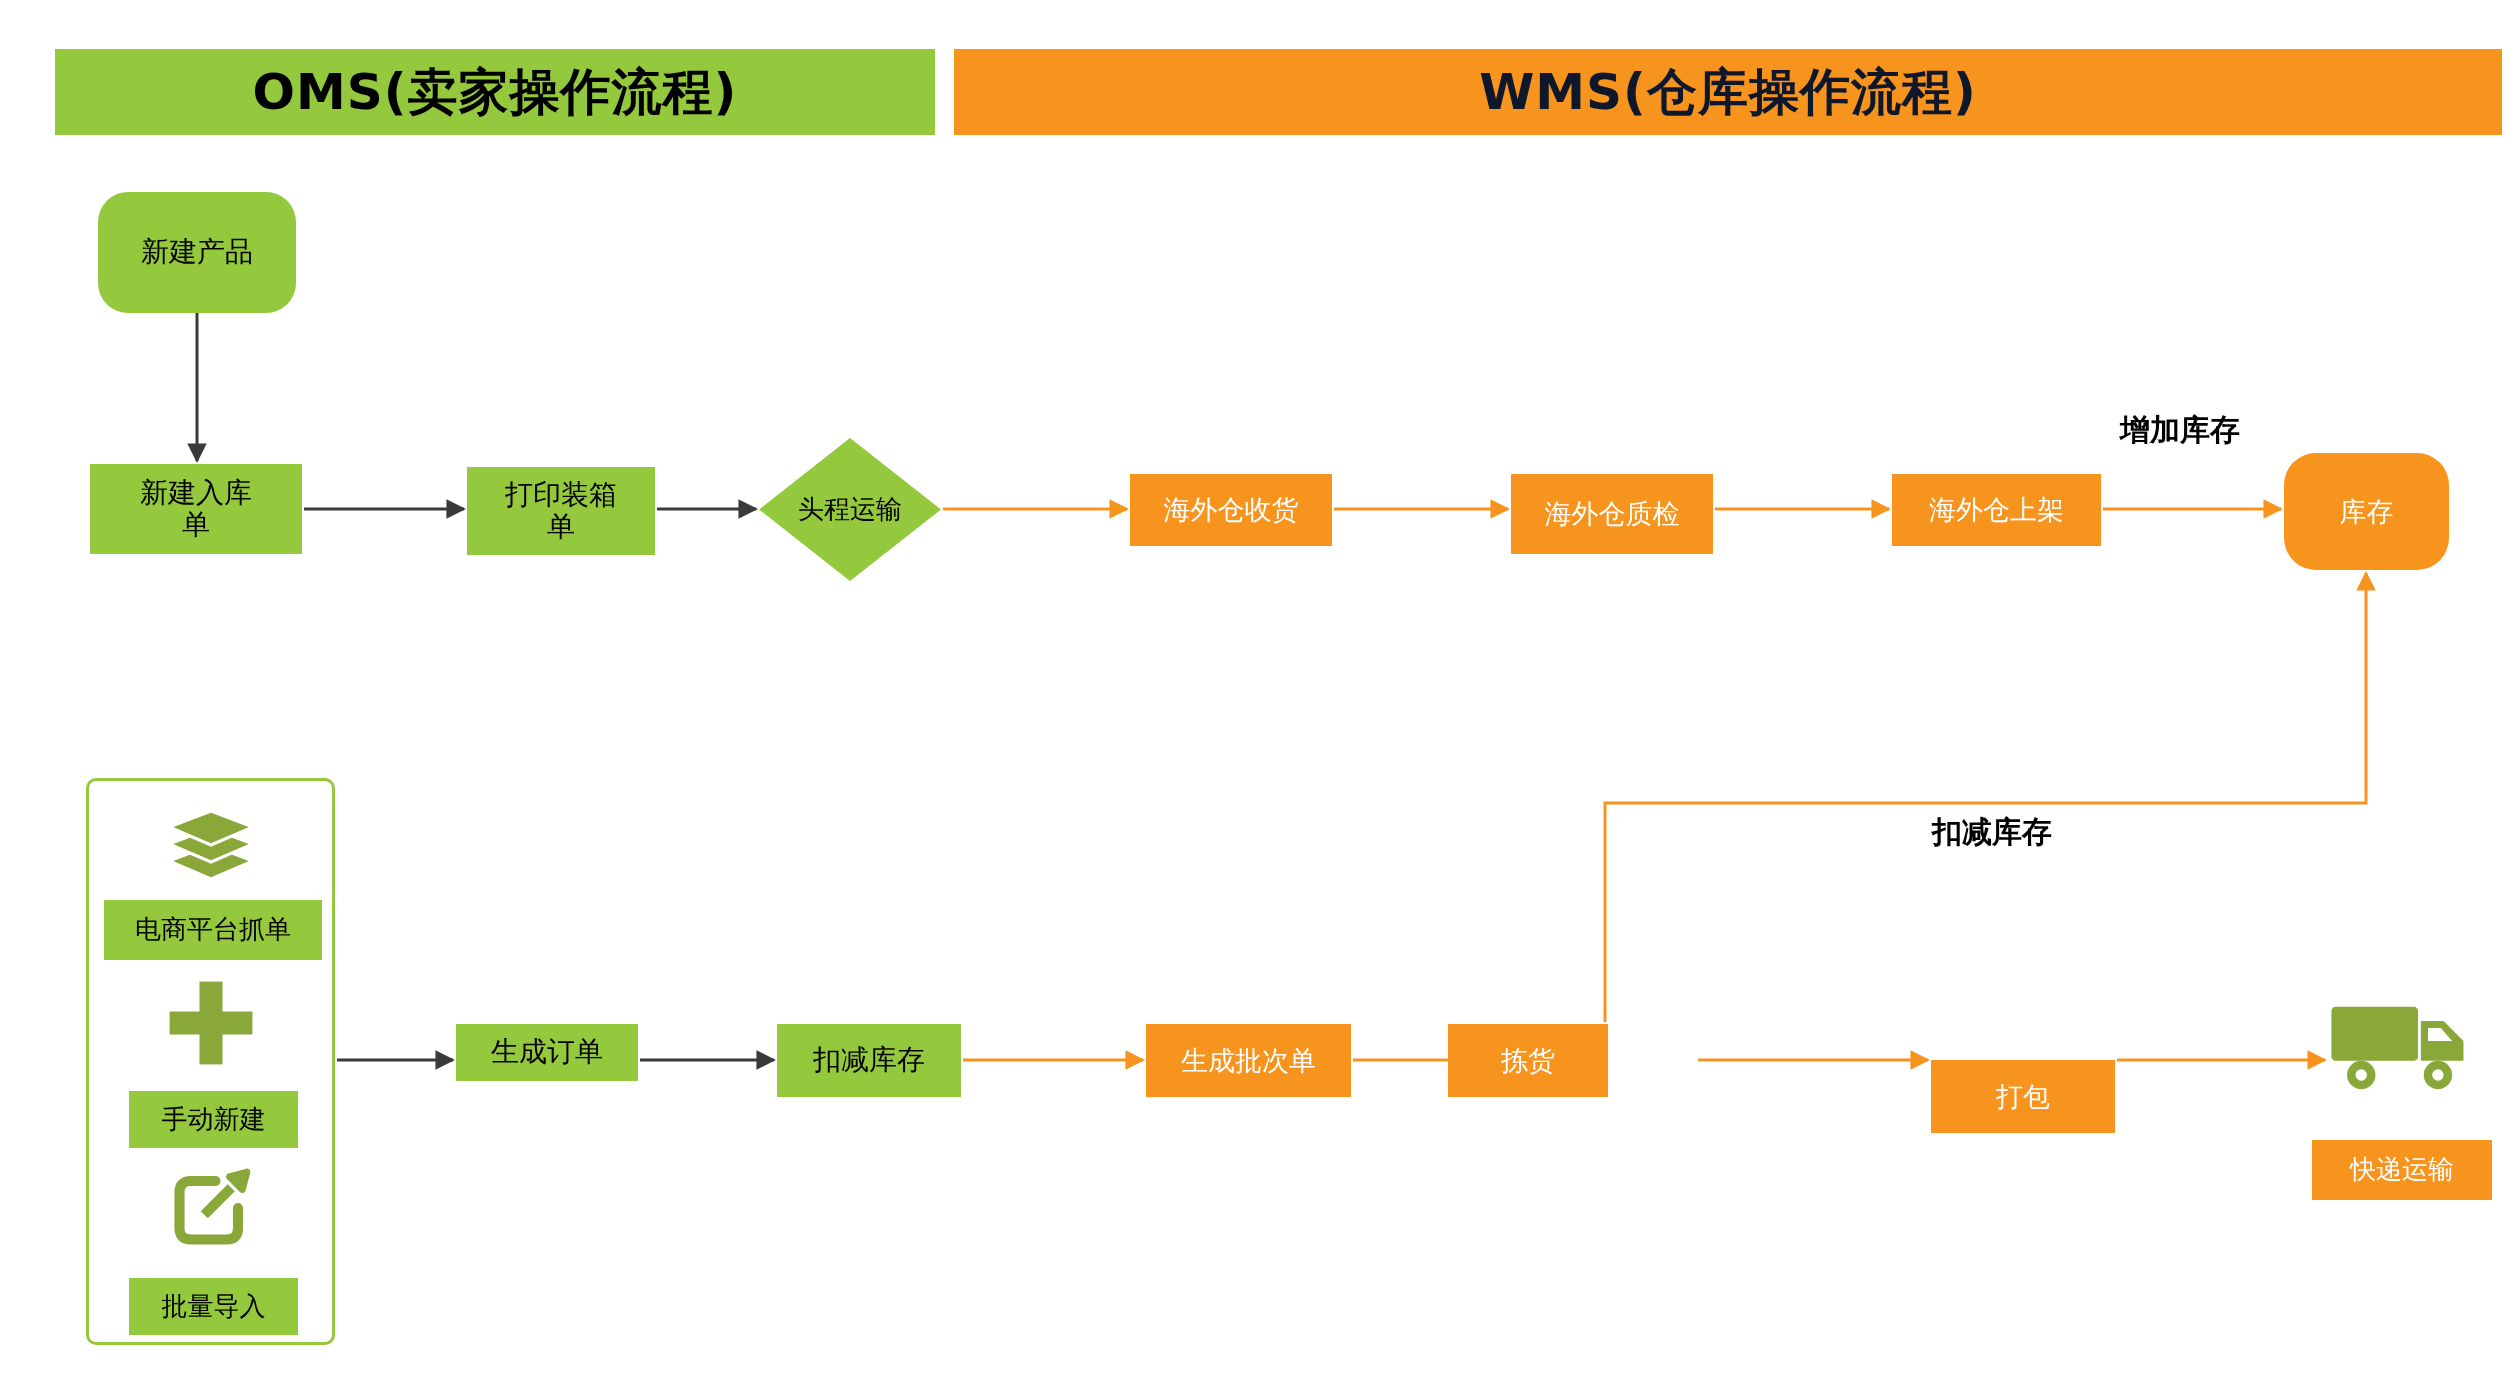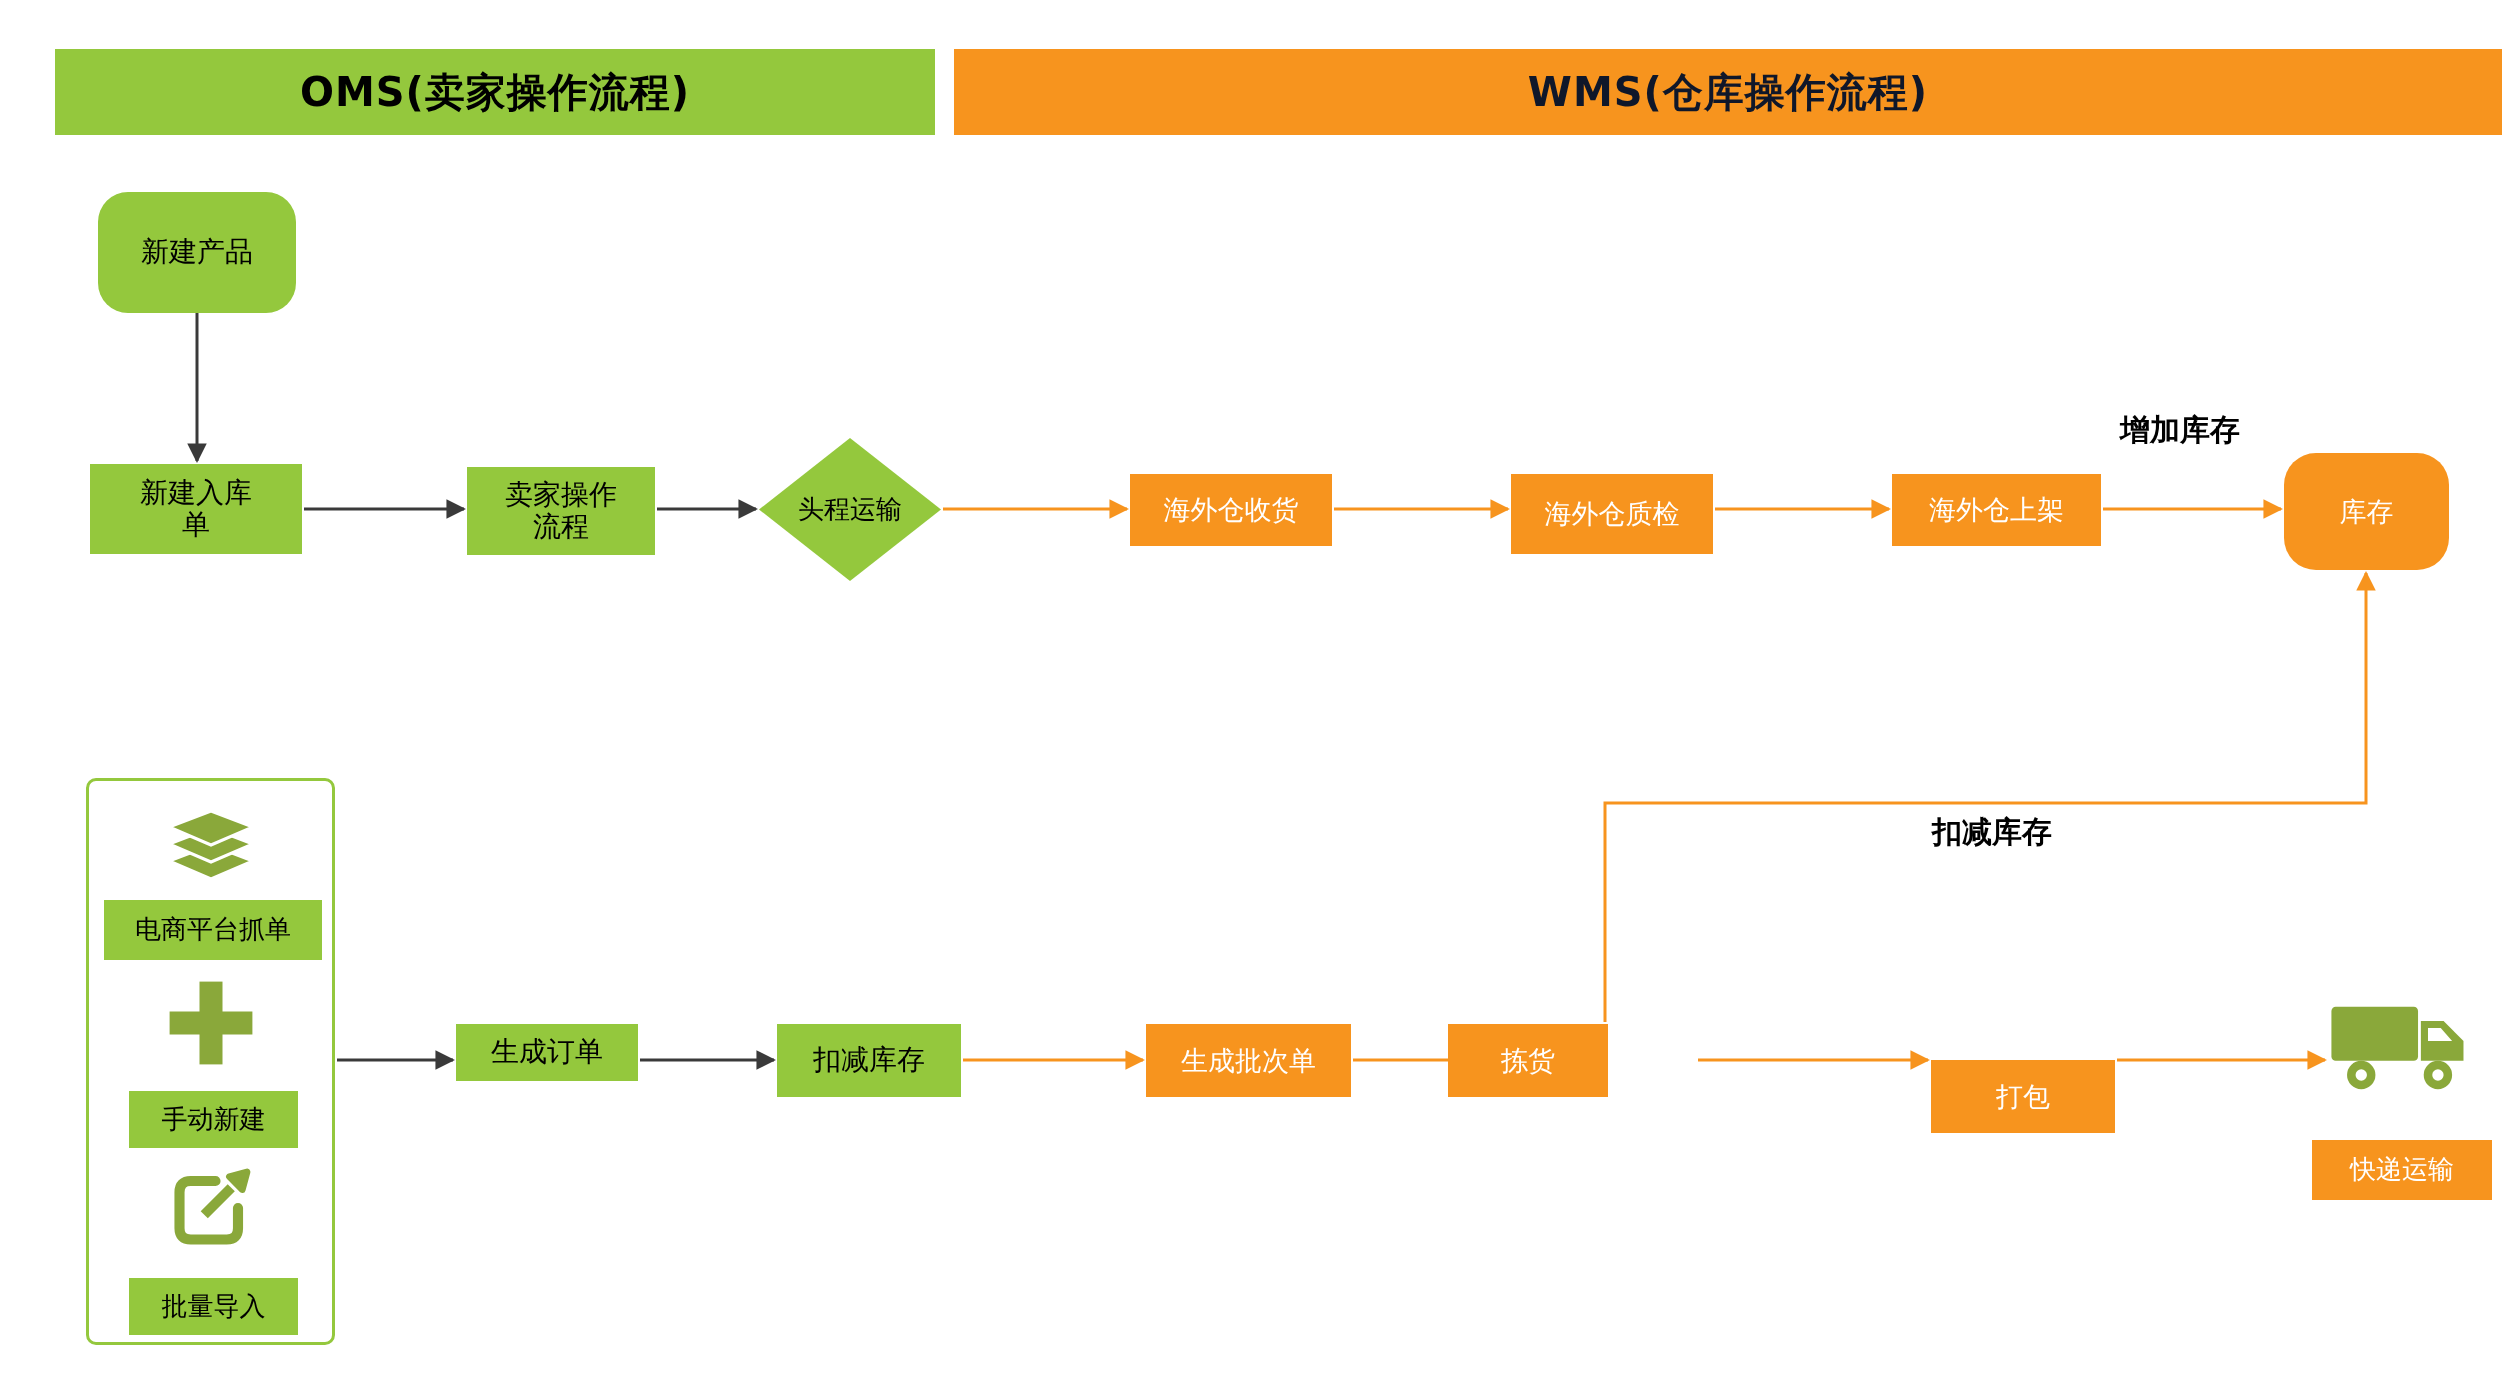--- a/index.html
+++ b/index.html
@@ -16,21 +16,21 @@
   .canvas{
     position:relative;
     width:2519px;height:1376px;
     background:#ffffff;
     overflow:hidden;
   }
   .arrows{position:absolute;left:0;top:0;pointer-events:none;}
   .hdr{
     position:absolute;
     display:flex;align-items:center;justify-content:center;
-    font-size:40px;font-weight:bold;letter-spacing:1px;
+    font-size:50px;font-weight:bold;letter-spacing:1px;
   }
   .hdr.green{background:var(--green);color:#000;}
   .hdr.orange{background:var(--orange);color:#0f172a;}
   .node{
     position:absolute;
     display:flex;align-items:center;justify-content:center;
     text-align:center;
     font-size:28px;
     line-height:1.15;
   }
@@ -100,21 +100,21 @@
 
   <div class="node green rounded" style="left:98px;top:192px;width:198px;height:121px">
     <span>新建产品</span>
   </div>
 
   <div class="node green" style="left:90px;top:464px;width:212px;height:90px">
     <span class="w4">新建入库单</span>
   </div>
 
   <div class="node green" style="left:467px;top:467px;width:188px;height:88px">
-    <span class="w4">卖家操作流程</span>
+    <span class="w4">打印装箱单</span>
   </div>
 
   <div class="diamond" style="left:759px;top:438px;width:182px;height:143px">
     <span>头程运输</span>
   </div>
 
   <div class="node orange" style="left:1130px;top:474px;width:202px;height:72px">
     <span>海外仓收货</span>
   </div>
 

